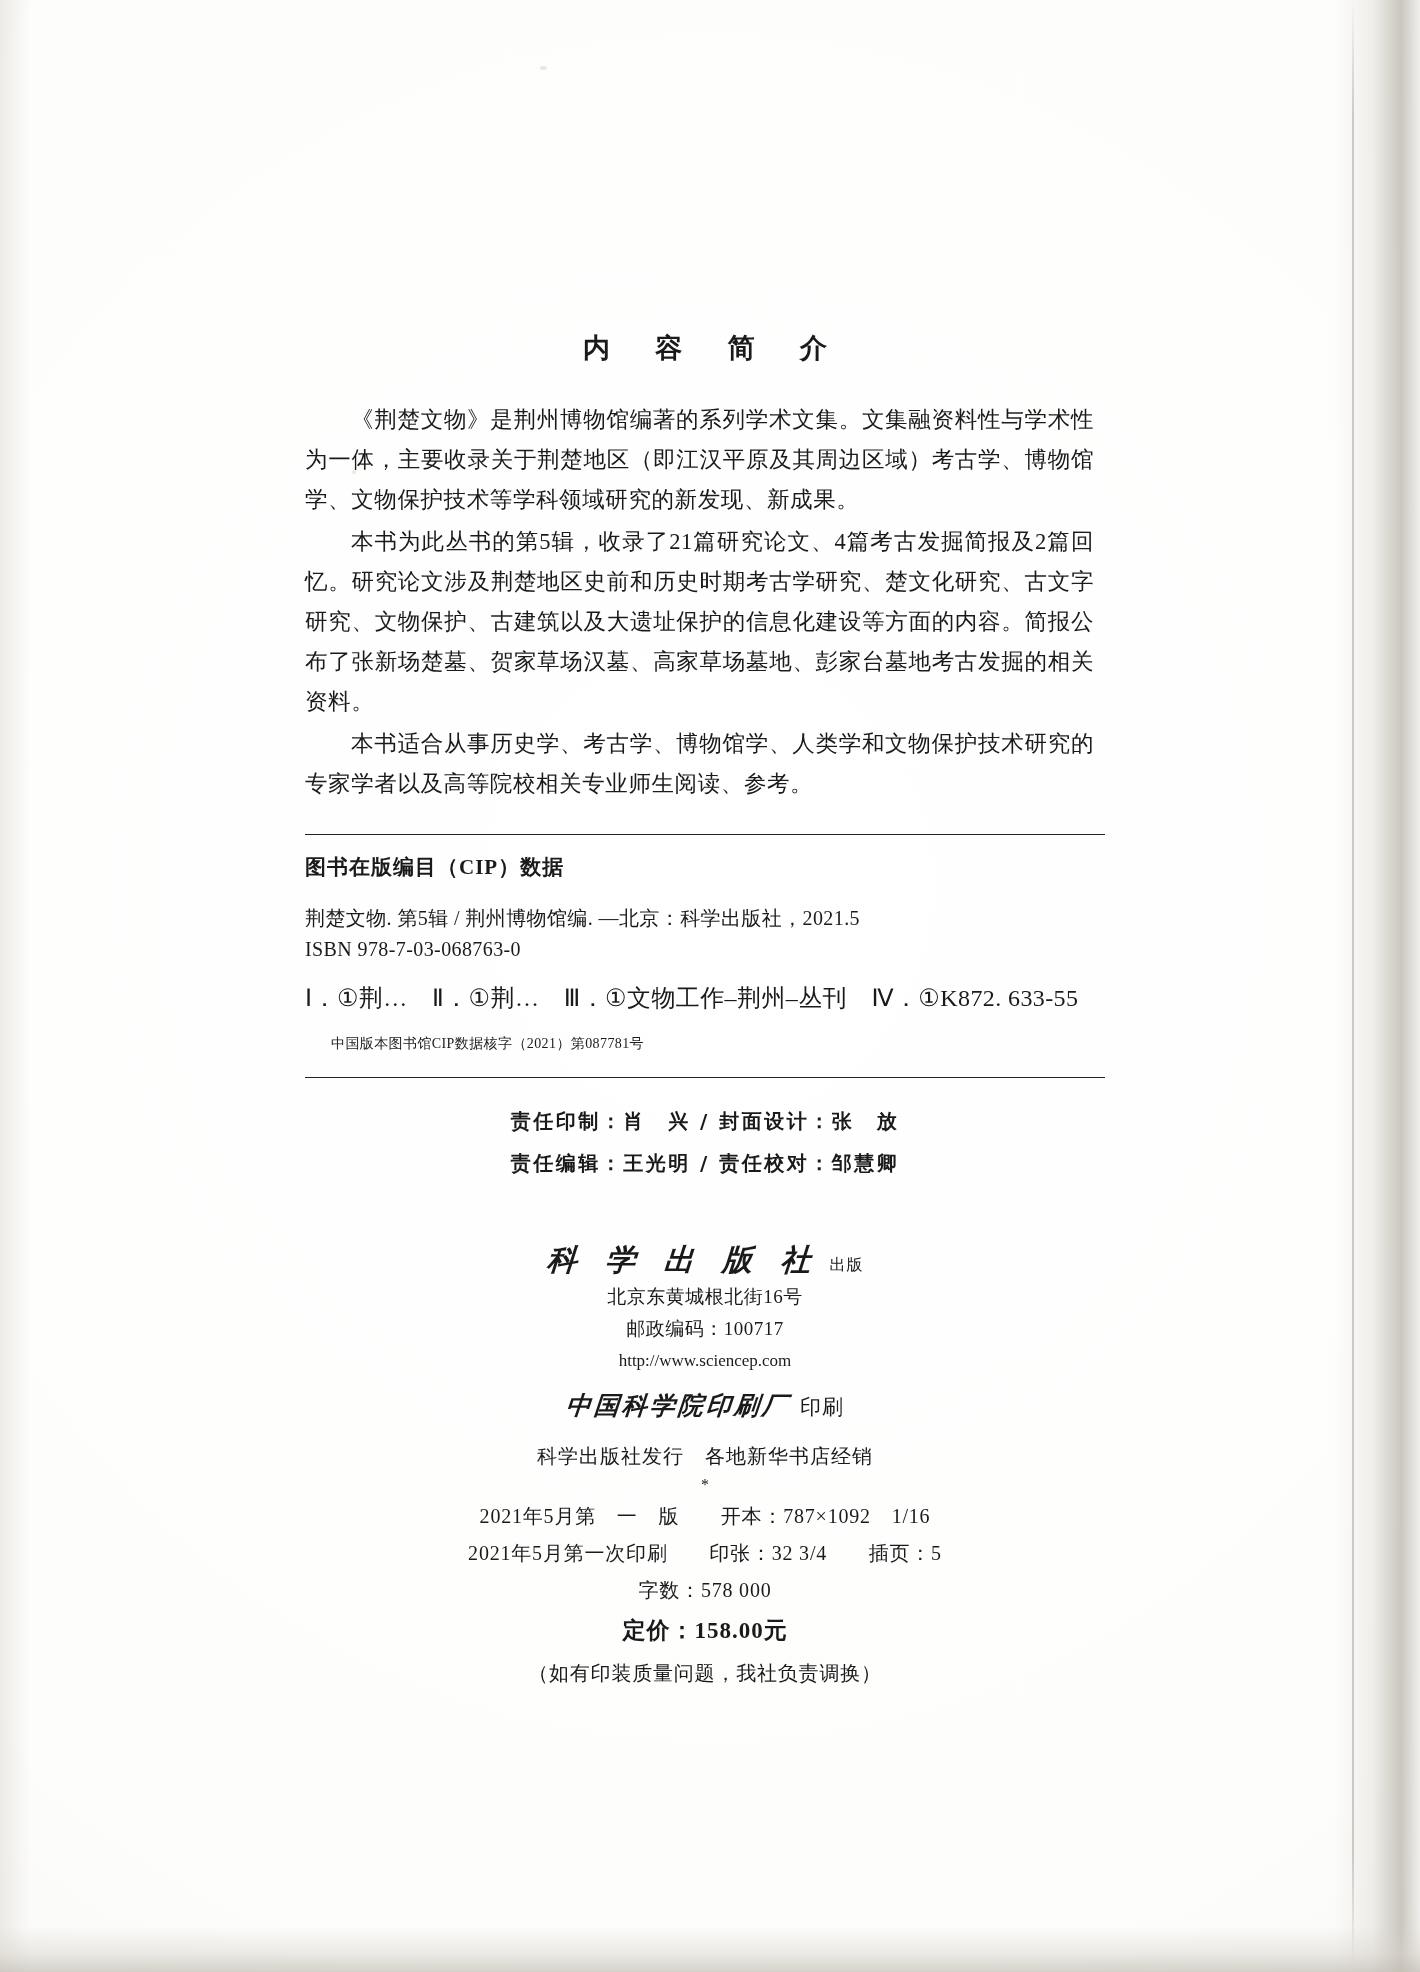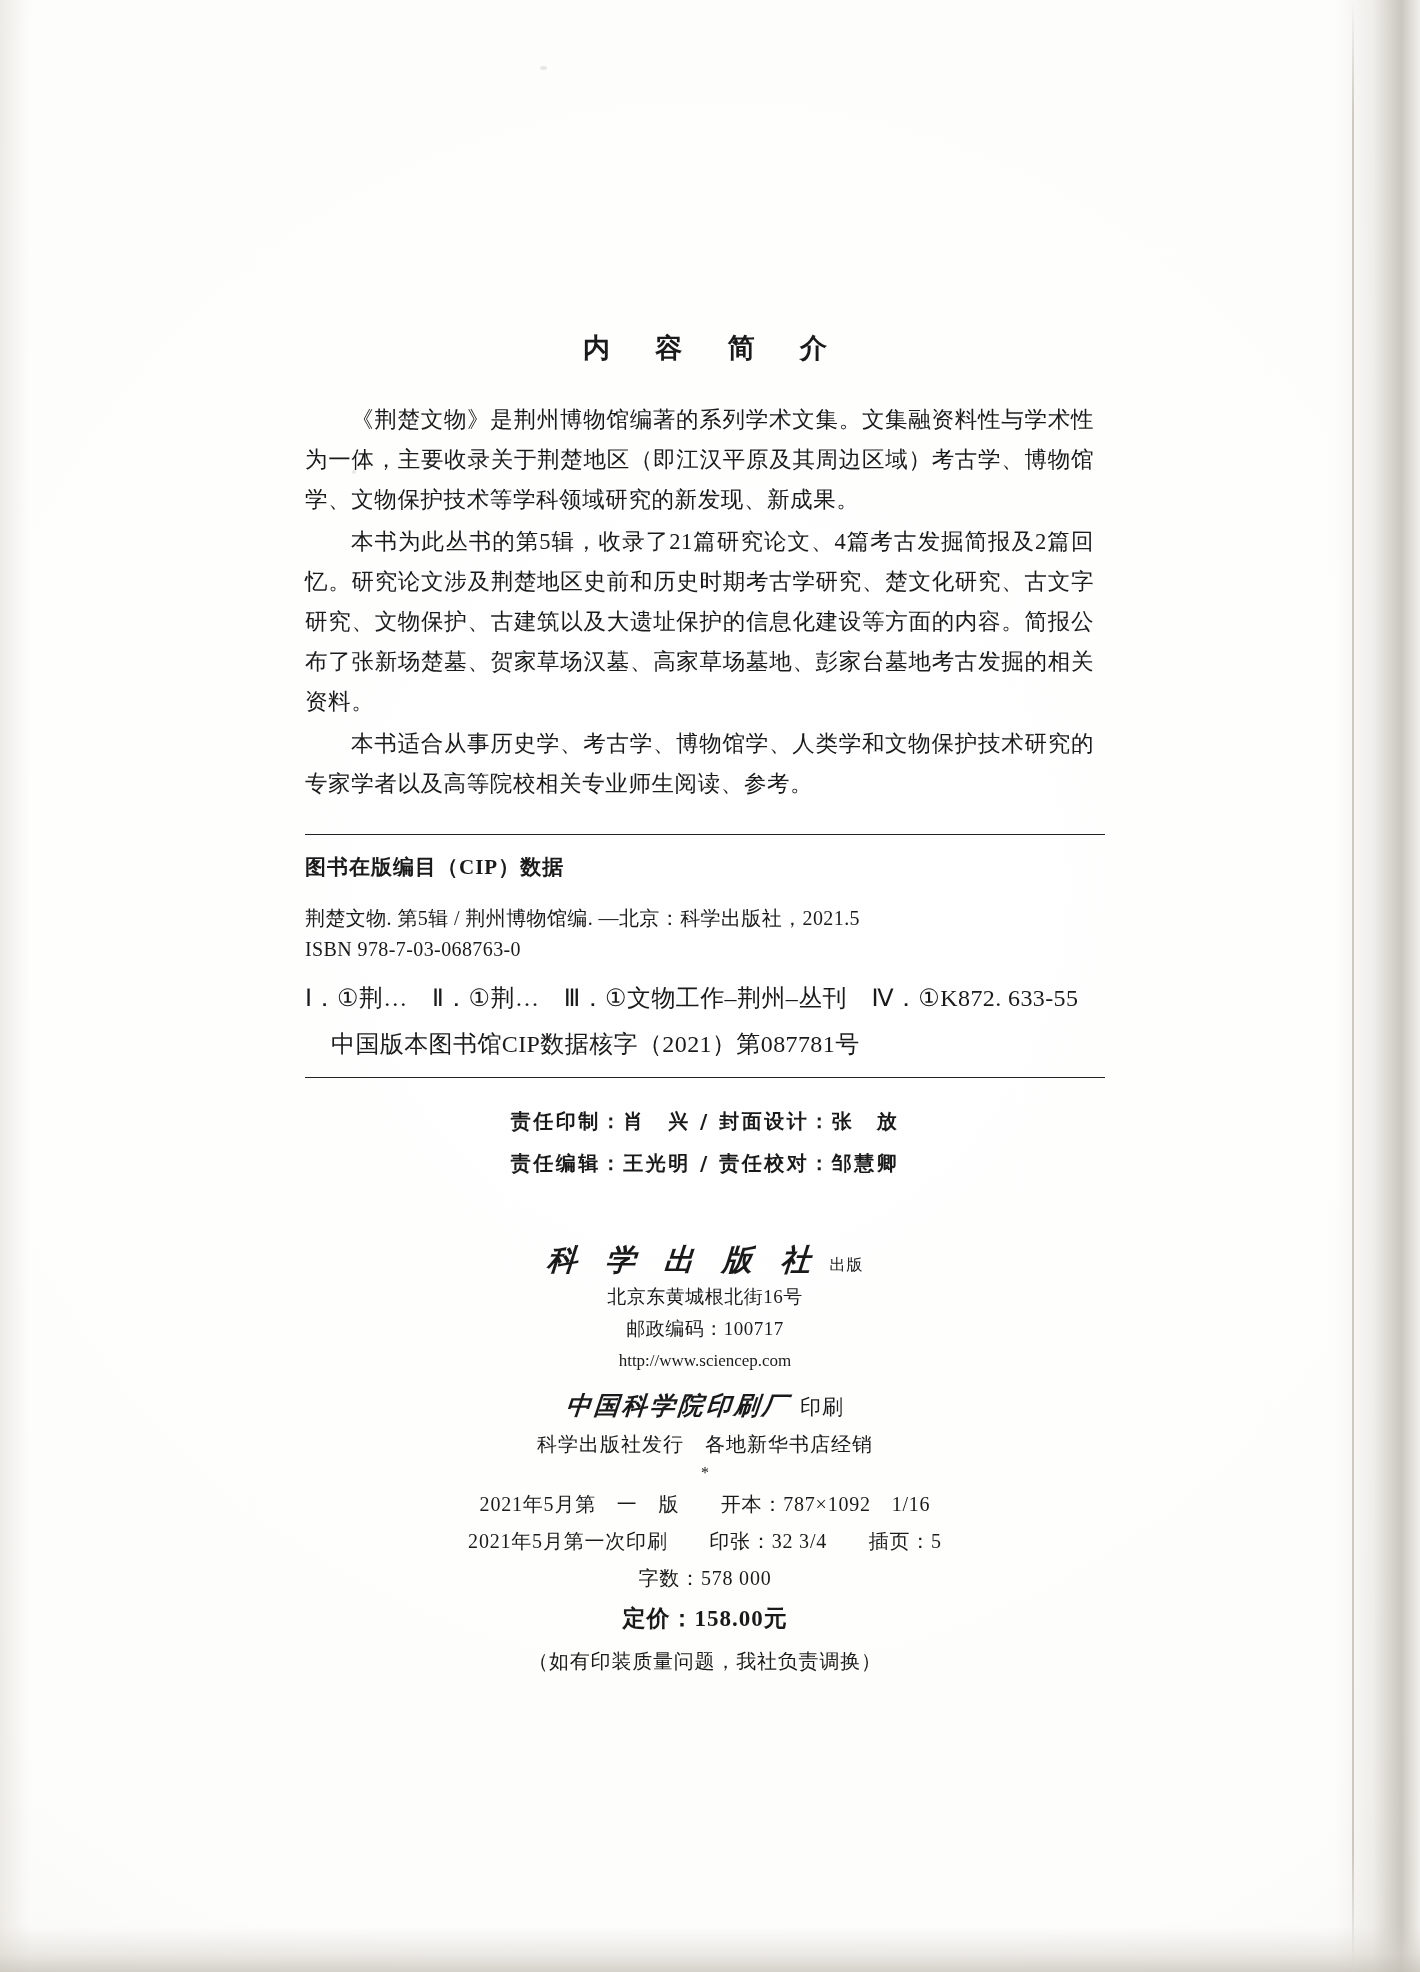--- a/index.html
+++ b/index.html
@@ -107,21 +107,21 @@
     line-height: 31px;
     letter-spacing: .4px;
   }
   .cip-gap { height: 16px; }
   .cip-class {
     font-size: 24px;
     line-height: 34px;
     letter-spacing: .4px;
   }
   .cip-core {
-    font-size: 24px;
+    font-size: 14px;
     line-height: 34px;
     letter-spacing: .4px;
     margin-top: 12px;
     padding-left: 26px;
   }
   .rule2 {
     border: 0;
     border-top: 1.6px solid #222;
     margin: 16px 0 0 0;
   }
@@ -187,21 +187,21 @@
     font-style: italic;
     transform: skewX(-5deg);
   }
   .printer-suffix {
     font-size: 21px;
     letter-spacing: 1px;
   }
   .dist-line {
     font-size: 20px;
     letter-spacing: 1px;
-    margin-top: 9px;
+    margin-top: 21px;
   }
   .star {
     font-size: 16px;
     margin-top: 6px;
     letter-spacing: 0;
   }
 
   
   .imprint {
     text-align: center;

